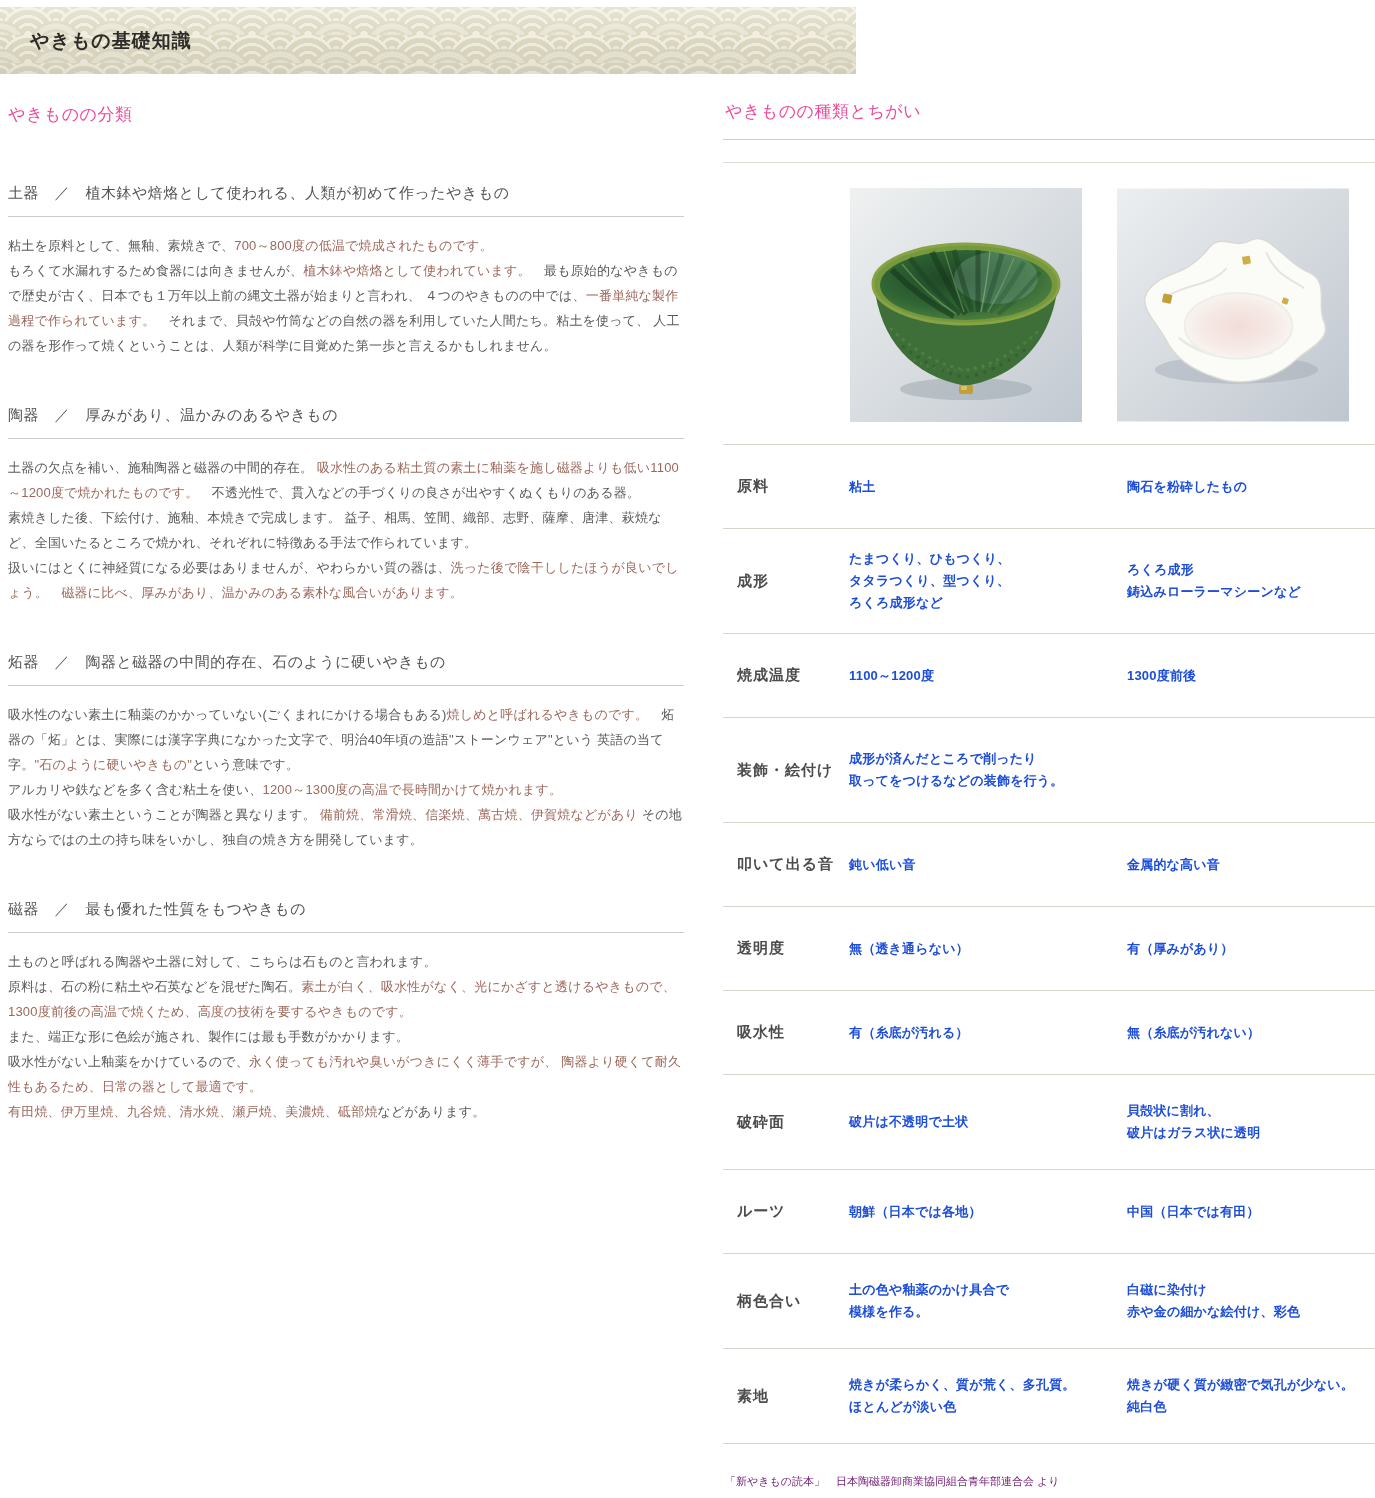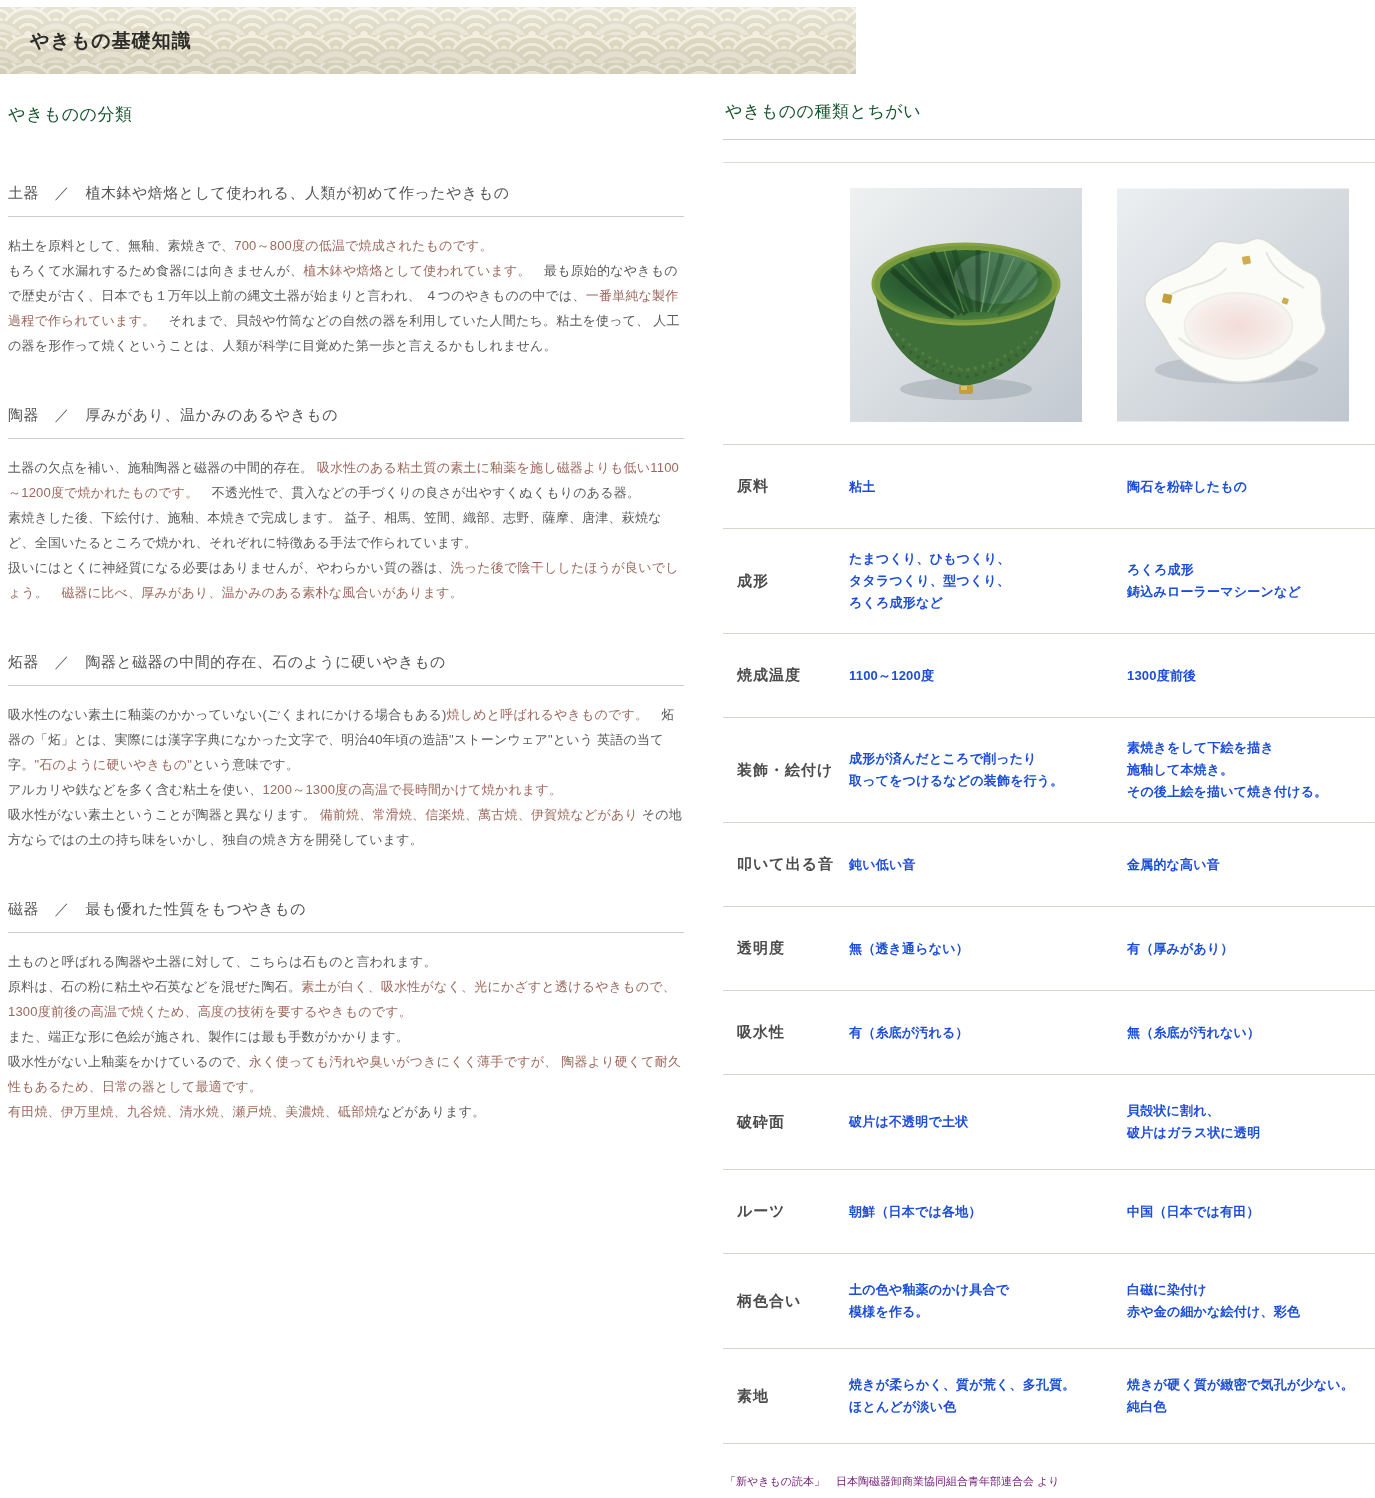--- a/index.html
+++ b/index.html
@@ -24,21 +24,21 @@
   }
   .banner-title{
     position:absolute;left:30px;top:50%;transform:translateY(-50%);
     font-family:"Liberation Serif","DejaVu Serif",serif;
     font-weight:bold;font-size:19px;letter-spacing:1px;color:#2e2c28;
   }
   
   .col-left{position:absolute;left:8px;top:0;width:676px;}
   .col-right{position:absolute;left:723px;top:0;width:652px;}
   h2.block-heading{
-    margin:0;font-size:17px;font-weight:normal;color:#14532d;letter-spacing:.5px;
+    margin:0;font-size:17px;font-weight:normal;color:#ec4899;letter-spacing:.5px;
   }
   .col-left h2.block-heading{margin-top:103px;}
   .col-right h2.block-heading{margin-top:100px;margin-left:2px;}
   
   .section{margin-top:30px;}
   .section:first-of-type{margin-top:58px;}
   .sec-heading{font-size:15px;color:#555555;letter-spacing:.5px;margin-top:48px;}
   .rule{height:0;border-top:1px solid #cccccc;}
   .sec-heading + .rule{margin-top:13px;}
   .sec-body{
@@ -188,21 +188,20 @@
         <div class="t-cell">ろくろ成形<br>鋳込みローラーマシーンなど</div>
       </div>
       <div class="t-row row-s">
         <div class="t-label">焼成温度</div>
         <div class="t-cell">1100～1200度</div>
         <div class="t-cell">1300度前後</div>
       </div>
       <div class="t-row row-l">
         <div class="t-label">装飾・絵付け</div>
         <div class="t-cell">成形が済んだところで削ったり<br>取ってをつけるなどの装飾を行う。</div>
-        <div class="t-cell">素焼きをして下絵を描き<br>施釉して本焼き。<br>その後上絵を描いて焼き付ける。</div>
       </div>
       <div class="t-row row-s">
         <div class="t-label">叩いて出る音</div>
         <div class="t-cell">鈍い低い音</div>
         <div class="t-cell">金属的な高い音</div>
       </div>
       <div class="t-row row-s">
         <div class="t-label">透明度</div>
         <div class="t-cell">無（透き通らない）</div>
         <div class="t-cell">有（厚みがあり）</div>

